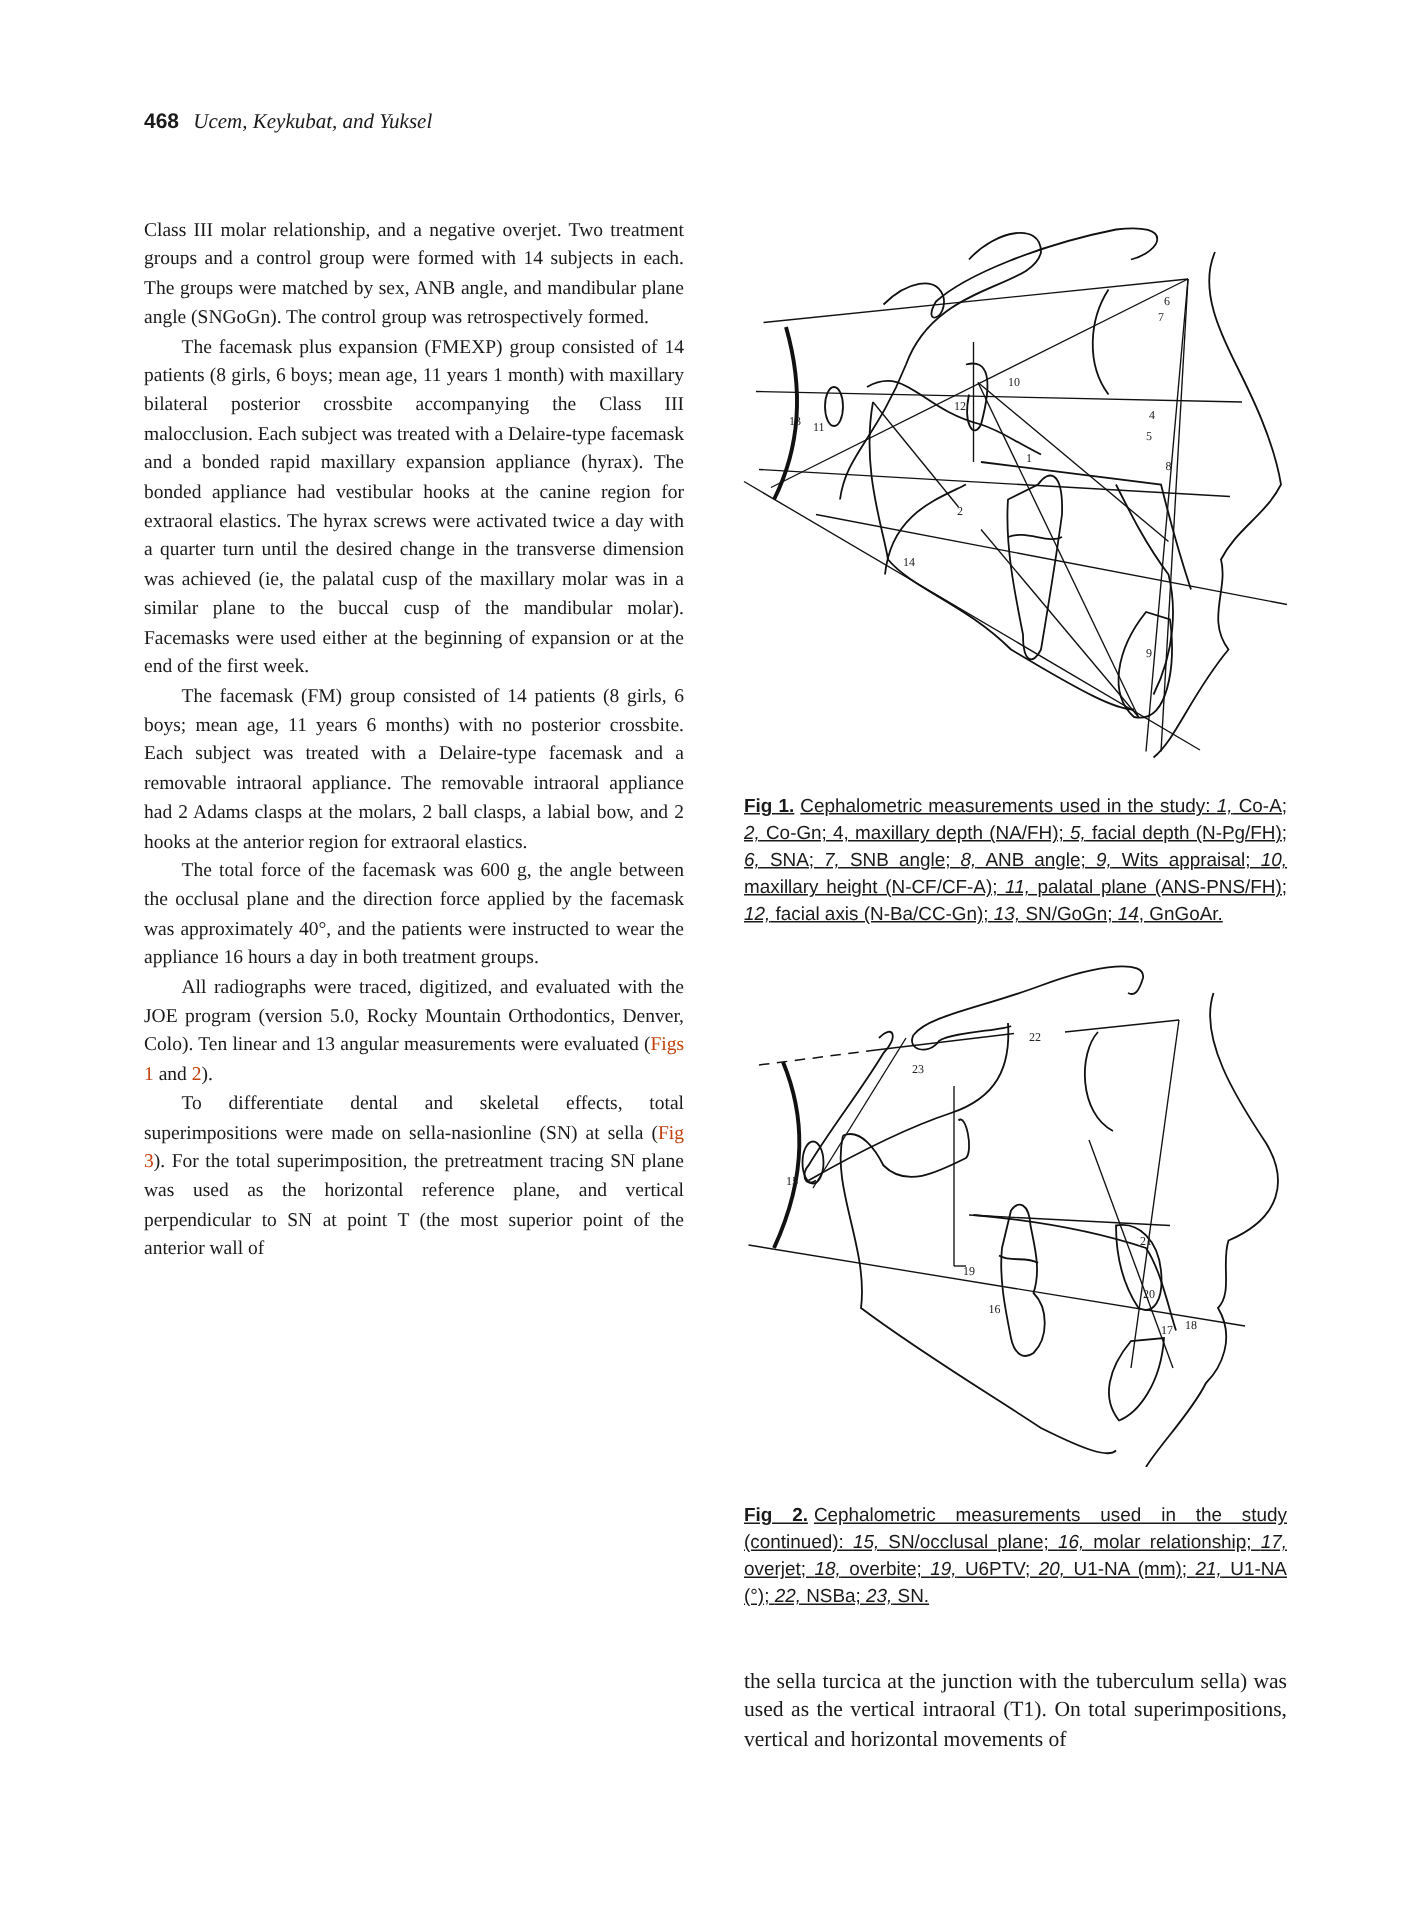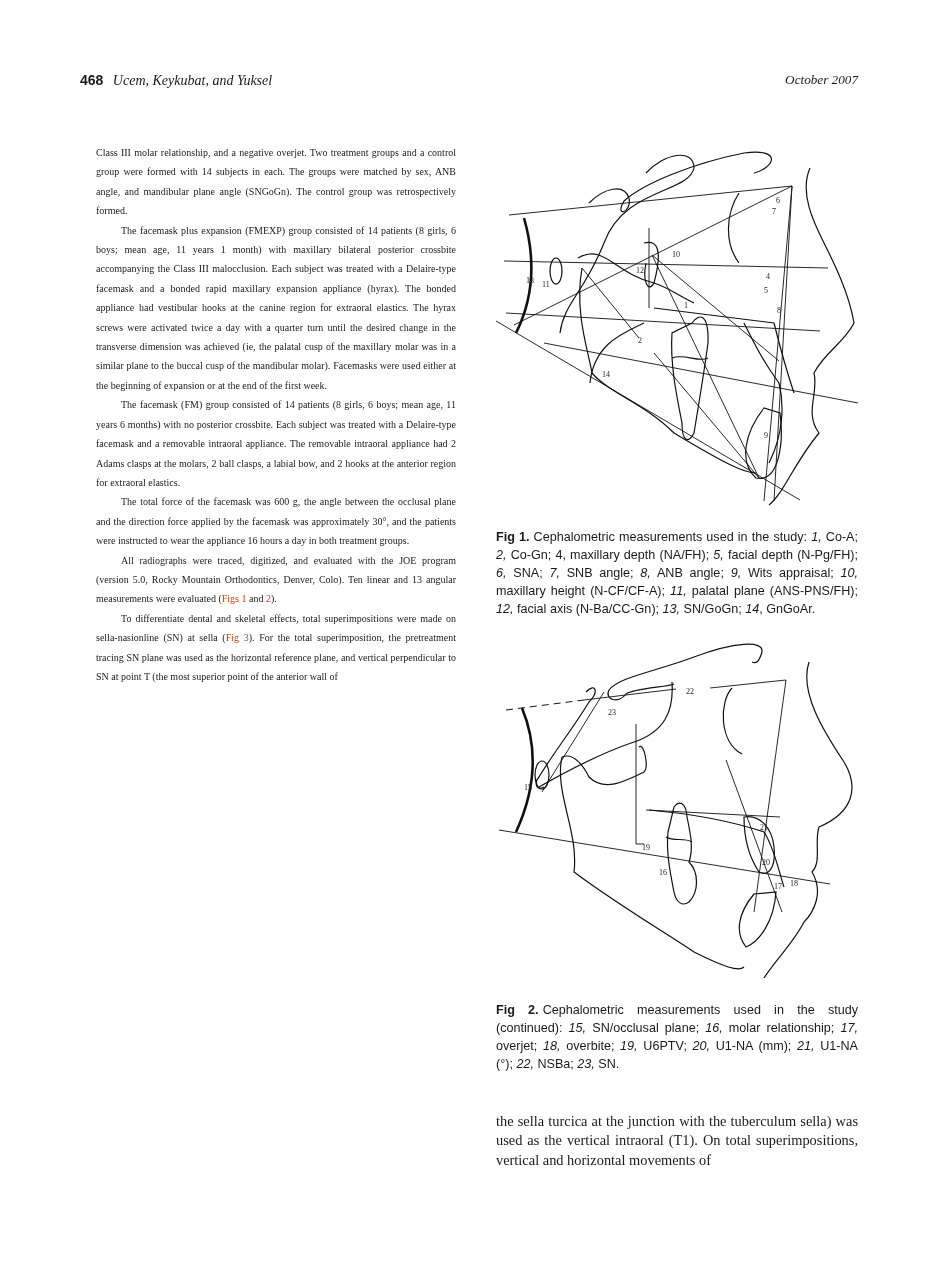--- a/index.html
+++ b/index.html
@@ -1,56 +1,55 @@
 <!DOCTYPE html>
 <html><head>
 <meta charset="utf-8">
 <style>
   html, body { margin: 0; padding: 0; background: #ffffff; }
   body { width: 950px; height: 1272px; position: relative; overflow: hidden; color: #1a1a1a; }
-  .header-left { position: absolute; left: 80px; top: 72px; font-family: "Liberation Serif", serif; font-size: 14px; text-align: right; }
+  .header-left { position: absolute; left: 96px; top: 72px; font-family: "Liberation Serif", serif; font-size: 14px; text-align: right; }
   .page-num { font-family: "Liberation Sans", sans-serif; font-weight: bold; font-size: 14px; margin-right: 6px; }
   .authors { font-style: italic; font-family: "Liberation Serif", serif; }
   .header-right { position: absolute; right: 92px; top: 71px; text-align: right; font-family: "Liberation Serif", serif; font-style: italic; font-size: 13.2px; line-height: 17px; }
-  .col-left { position: absolute; left: 96px; top: 143px; width: 360px; font-family: "Liberation Serif", serif; font-size: 10px; line-height: 19.4px; text-align: justify; }
+  .col-left { position: absolute; left: 96px; top: 143px; width: 360px; font-family: "Liberation Serif", serif; font-size: 13px; line-height: 19.4px; text-align: justify; }
   .col-left p { margin: 0; text-indent: 0; }
   .col-left p.indent { text-indent: 25px; }
   .ref-link { color: #c2410c; }
   .fig { position: absolute; }
   .fig1 { left: 494px; top: 143px; width: 372px; height: 366px; }
   .fig2 { left: 494px; top: 632px; width: 372px; height: 346px; }
-  .caption { position: absolute; left: 496px; width: 362px; font-family: "Liberation Sans", sans-serif; font-size: 12.6px; line-height: 18px; text-align: justify; }
+  .caption { position: absolute; left: 496px; width: 362px; font-family: "Liberation Sans", sans-serif; font-size: 12.6px; line-height: 18px; text-align: justify; text-decoration: underline; }
   .cap1 { top: 528px; }
   .cap2 { top: 1001px; }
   .caption .fig-label { font-weight: bold; margin-right: 4px; }
   .caption i { font-style: italic; }
   .col-right-text { position: absolute; left: 496px; top: 1112px; width: 362px; font-family: "Liberation Serif", serif; font-size: 14.4px; line-height: 19.4px; text-align: justify; }
   .col-right-text p { margin: 0; }
   svg text { font-family: "Liberation Serif", serif; font-size: 8px; fill: #222; }
   .tr { fill: none; stroke: #111; stroke-width: 1.2; }
   .ln { fill: none; stroke: #111; stroke-width: 0.9; }
   .thick { fill: none; stroke: #111; stroke-width: 2.6; }
   .dash { fill: none; stroke: #111; stroke-width: 1; stroke-dasharray: 7 5; }
 </style>
 </head>
 <body>
 
 <div class="header-left">
   <span class="page-num">468</span>
   <span class="authors">Ucem, Keykubat, and Yuksel</span>
 </div>
 <div class="header-right">
-  <div>October 2007</div>
 </div>
 
 <div class="col-left">
   <p>Class III molar relationship, and a negative overjet. Two treatment groups and a control group were formed with 14 subjects in each. The groups were matched by sex, ANB angle, and mandibular plane angle (SNGoGn). The control group was retrospectively formed.</p>
   <p class="indent">The facemask plus expansion (FMEXP) group consisted of 14 patients (8 girls, 6 boys; mean age, 11 years 1 month) with maxillary bilateral posterior crossbite accompanying the Class III malocclusion. Each subject was treated with a Delaire-type facemask and a bonded rapid maxillary expansion appliance (hyrax). The bonded appliance had vestibular hooks at the canine region for extraoral elastics. The hyrax screws were activated twice a day with a quarter turn until the desired change in the transverse dimension was achieved (ie, the palatal cusp of the maxillary molar was in a similar plane to the buccal cusp of the mandibular molar). Facemasks were used either at the beginning of expansion or at the end of the first week.</p>
   <p class="indent">The facemask (FM) group consisted of 14 patients (8 girls, 6 boys; mean age, 11 years 6 months) with no posterior crossbite. Each subject was treated with a Delaire-type facemask and a removable intraoral appliance. The removable intraoral appliance had 2 Adams clasps at the molars, 2 ball clasps, a labial bow, and 2 hooks at the anterior region for extraoral elastics.</p>
-  <p class="indent">The total force of the facemask was 600 g, the angle between the occlusal plane and the direction force applied by the facemask was approximately 30°, and the patients were instructed to wear the appliance 16 hours a day in both treatment groups.</p>
+  <p class="indent">The total force of the facemask was 600 g, the angle between the occlusal plane and the direction force applied by the facemask was approximately 40°, and the patients were instructed to wear the appliance 16 hours a day in both treatment groups.</p>
   <p class="indent"><span>All radiographs were traced, digitized, and evaluated with the JOE program (version 5.0, Rocky Mountain Orthodontics, Denver, Colo). Ten linear and 13 angular measurements were evaluated (</span><span class="ref-link">Figs 1</span><span> and </span><span class="ref-link">2</span><span>).</span></p>
   <p class="indent"><span>To differentiate dental and skeletal effects, total superimpositions were made on sella-nasionline (SN) at sella (</span><span class="ref-link">Fig 3</span><span>). For the total superimposition, the pretreatment tracing SN plane was used as the horizontal reference plane, and vertical perpendicular to SN at point T (the most superior point of the anterior wall of</span></p>
 </div>
 
 <svg class="fig fig1" viewBox="0 0 372 366">
   <g>
     <path class="tr" d="M95,60 C110,45 130,40 135,55 C138,70 120,75 130,58 C150,40 200,20 250,10 C290,5 280,25 260,30"></path>
     <path class="tr" d="M152,30 C170,10 200,5 200,25 C195,50 130,45 110,100 C90,150 70,160 66,190"></path>
     <path class="tr" d="M150,180 C130,190 100,200 96,240"></path>
     <path class="tr" d="M84,115 C110,100 120,130 160,140 C175,145 180,150 200,160"></path>

